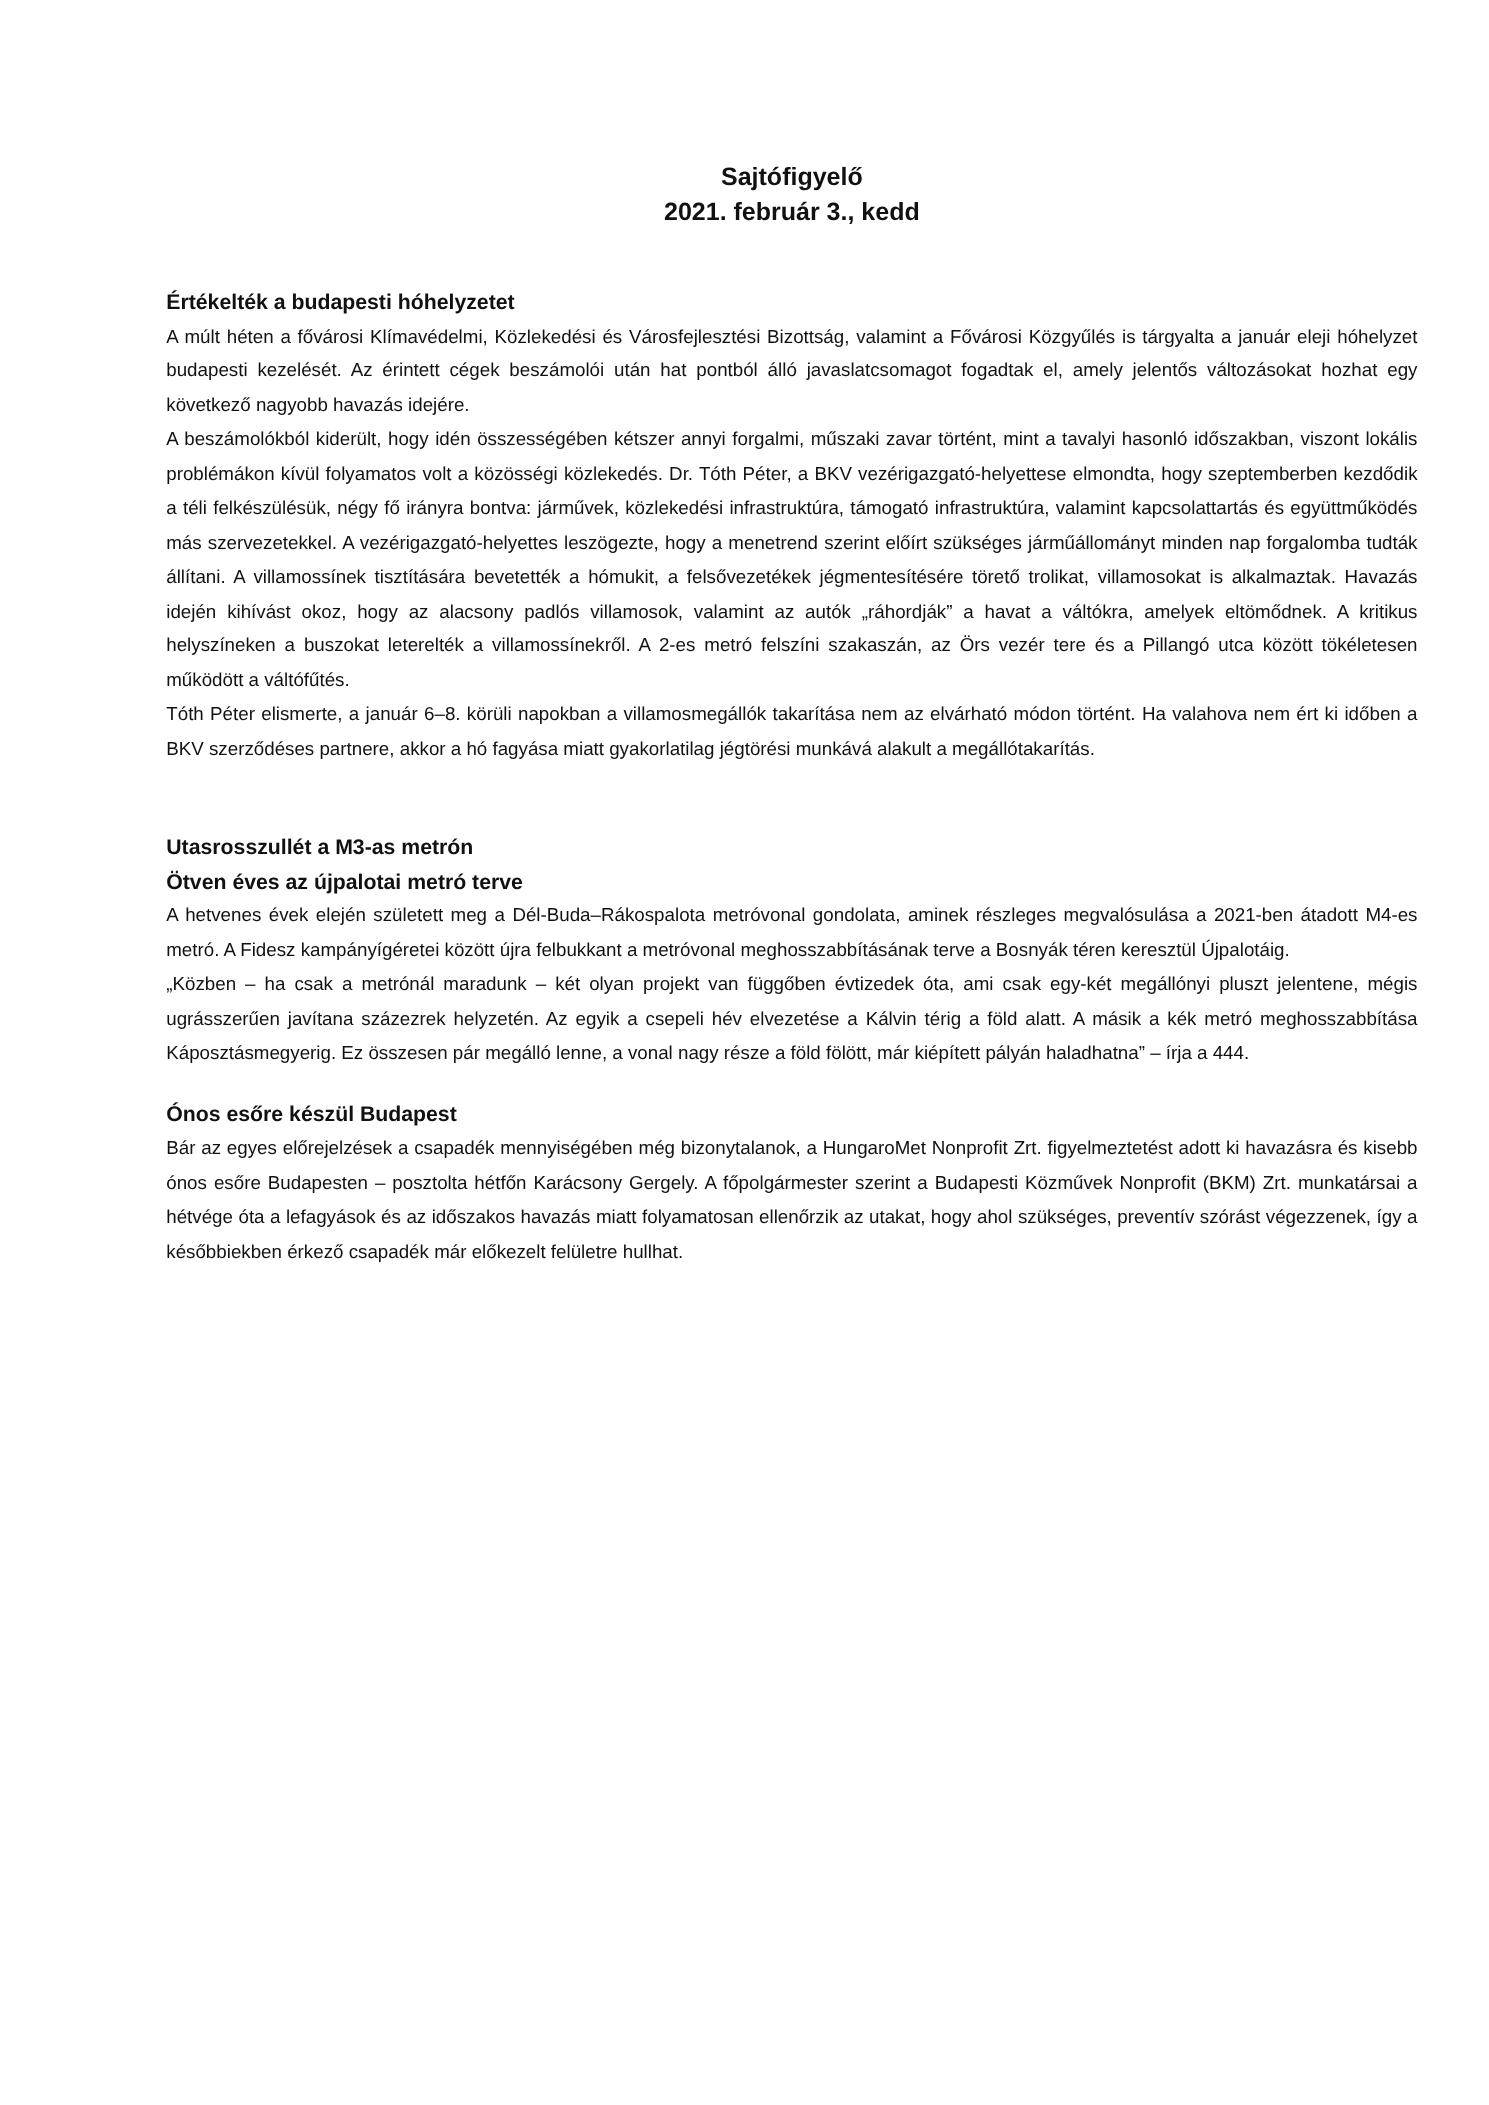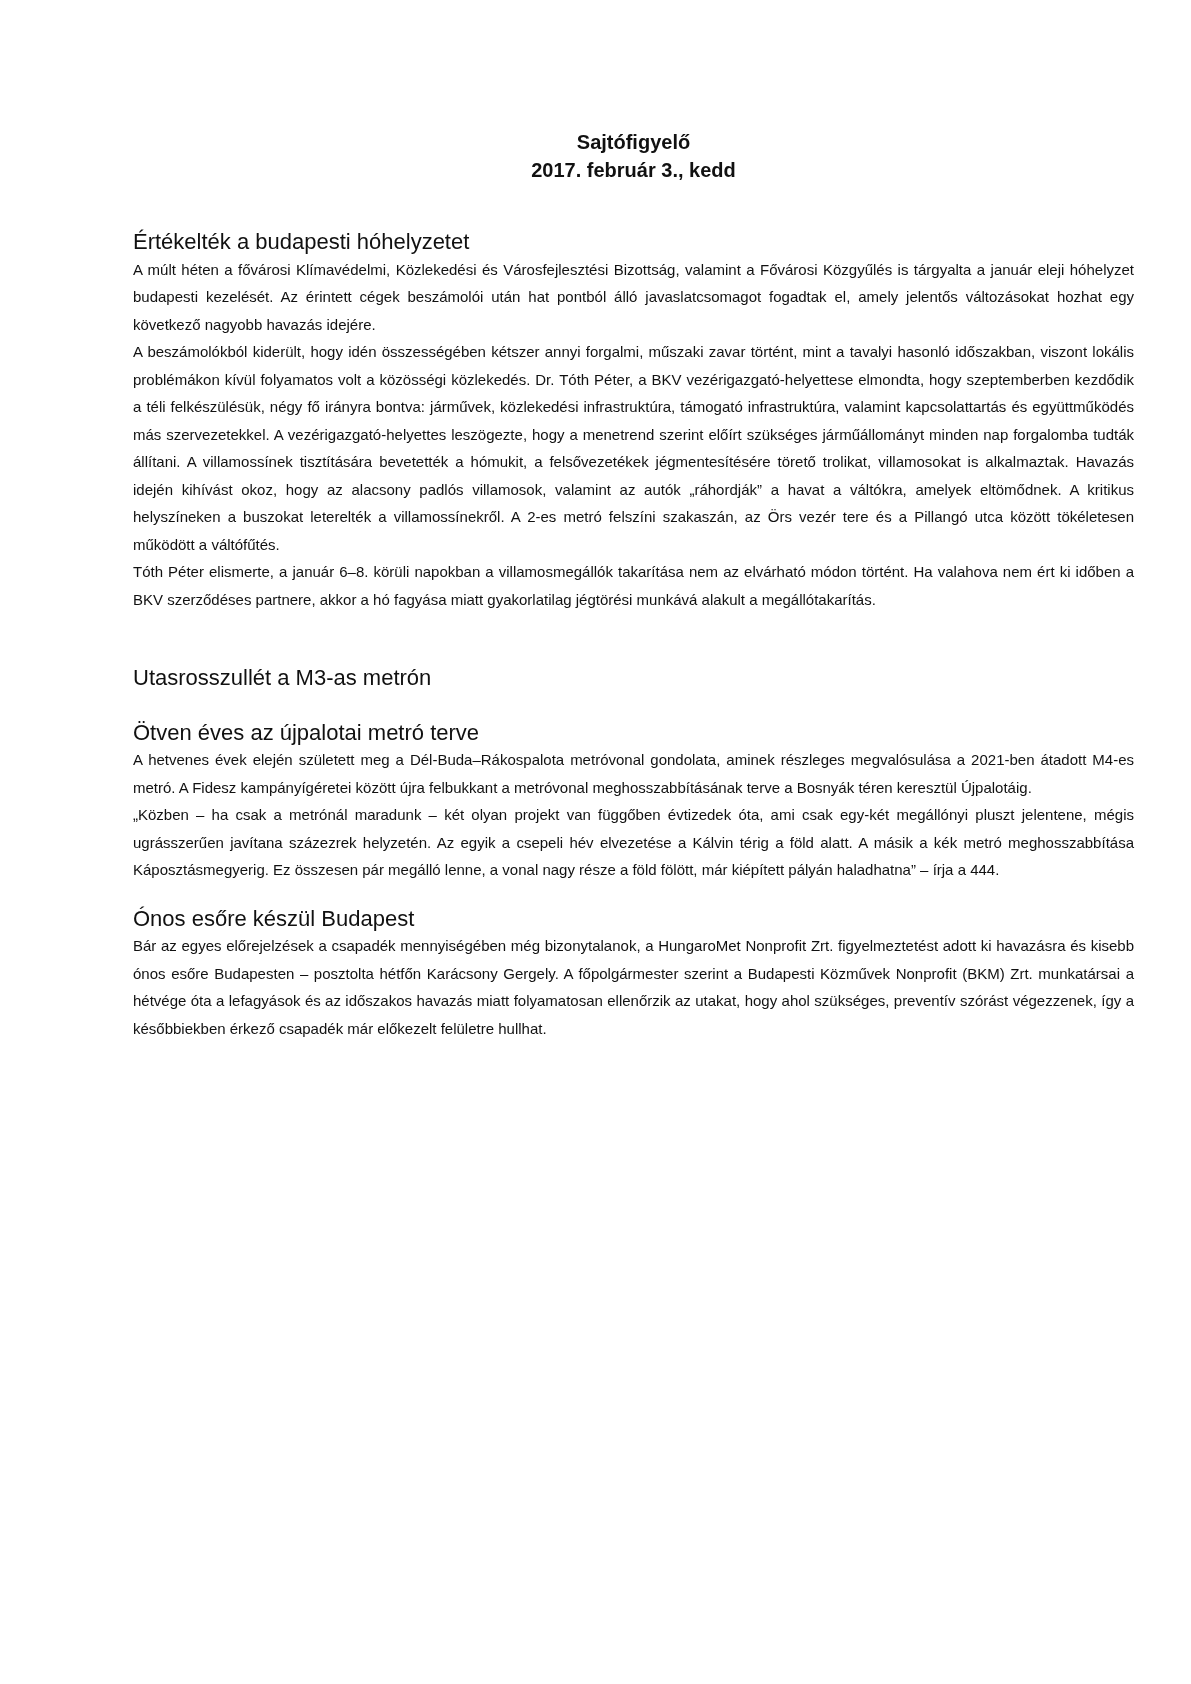--- a/index.html
+++ b/index.html
@@ -21,45 +21,45 @@
     background: #ffffff;
   }
   .title-block {
     text-align: center;
     font-weight: bold;
     font-size: 20px;
     line-height: 28px;
     margin-bottom: 44px;
   }
   .section-heading {
-    font-weight: normal;
-    font-size: 22px;
+    font-weight: bold;
+    font-size: 17px;
     line-height: 27.5px;
     margin: 0;
   }
   .body-paragraph {
     font-size: 15px;
     line-height: 27.5px;
     text-align: justify;
     text-justify: inter-word;
     margin: 0;
   }
   .section { margin: 0; }
   .section.gap-large  { margin-top: 51px; }
-  .section.gap-medium { margin-top: 27px; }
+  .section.gap-medium { }
   .section.gap-small  { margin-top: 21px; }
 </style>
 </head>
 <body>
 
 <div class="page">
 
   <div class="title-block">
     <div>Sajtófigyelő</div>
-    <div>2017. február 3., kedd</div>
+    <div>2021. február 3., kedd</div>
   </div>
 
   <div class="section">
     <h2 class="section-heading">Értékelték a budapesti hóhelyzetet</h2>
     <p class="body-paragraph">A múlt héten a fővárosi Klímavédelmi, Közlekedési és Városfejlesztési Bizottság, valamint a Fővárosi Közgyűlés is tárgyalta a január eleji hóhelyzet budapesti kezelését. Az érintett cégek beszámolói után hat pontból álló javaslatcsomagot fogadtak el, amely jelentős változásokat hozhat egy következő nagyobb havazás idejére.</p>
     <p class="body-paragraph">A beszámolókból kiderült, hogy idén összességében kétszer annyi forgalmi, műszaki zavar történt, mint a tavalyi hasonló időszakban, viszont lokális problémákon kívül folyamatos volt a közösségi közlekedés. Dr. Tóth Péter, a BKV vezérigazgató-helyettese elmondta, hogy szeptemberben kezdődik a téli felkészülésük, négy fő irányra bontva: járművek, közlekedési infrastruktúra, támogató infrastruktúra, valamint kapcsolattartás és együttműködés más szervezetekkel. A vezérigazgató-helyettes leszögezte, hogy a menetrend szerint előírt szükséges járműállományt minden nap forgalomba tudták állítani. A villamossínek tisztítására bevetették a hómukit, a felsővezetékek jégmentesítésére törető trolikat, villamosokat is alkalmaztak. Havazás idején kihívást okoz, hogy az alacsony padlós villamosok, valamint az autók „ráhordják” a havat a váltókra, amelyek eltömődnek. A kritikus helyszíneken a buszokat leterelték a villamossínekről. A 2-es metró felszíni szakaszán, az Örs vezér tere és a Pillangó utca között tökéletesen működött a váltófűtés.</p>
     <p class="body-paragraph">Tóth Péter elismerte, a január 6–8. körüli napokban a villamosmegállók takarítása nem az elvárható módon történt. Ha valahova nem ért ki időben a BKV szerződéses partnere, akkor a hó fagyása miatt gyakorlatilag jégtörési munkává alakult a megállótakarítás.</p>
   </div>
 
   <div class="section gap-large">

